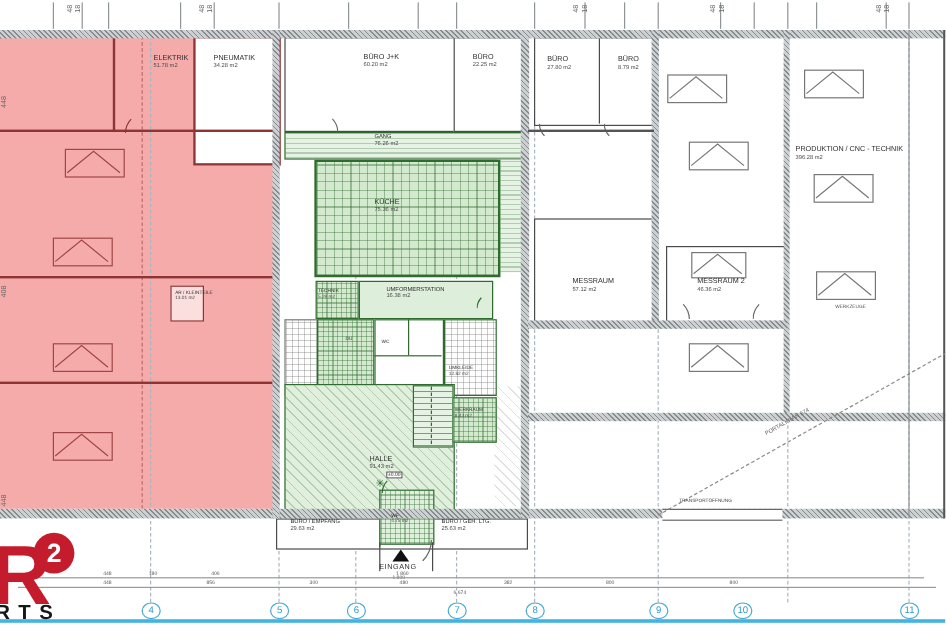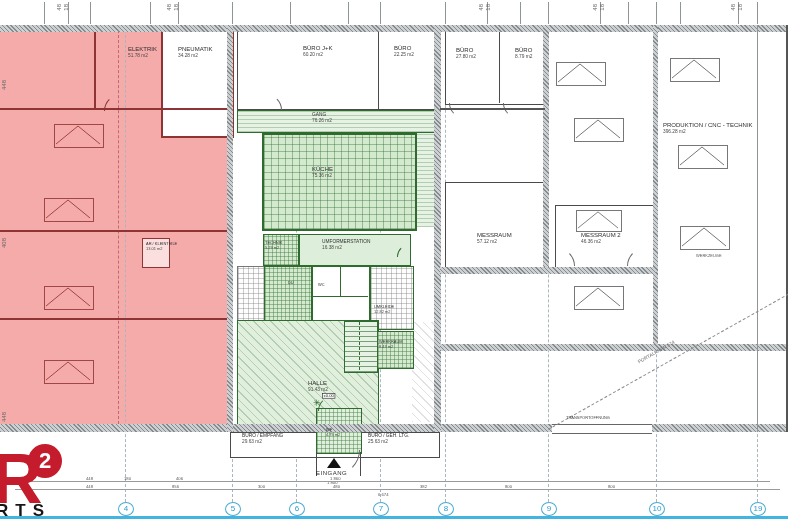--- a/index.html
+++ b/index.html
@@ -337,22 +337,22 @@
   <div class="abs dimtxt" style="left:505px;top:484px;">800</div>
   <div class="abs dimtxt" style="left:608px;top:484px;">800</div>
   <div class="abs dimtxt" style="left:378px;top:492px;">6 674</div>
 
   <div class="abs bub" style="left:118px;top:502px;">4</div>
   <div class="abs bub" style="left:225px;top:502px;">5</div>
   <div class="abs bub" style="left:289px;top:502px;">6</div>
   <div class="abs bub" style="left:373px;top:502px;">7</div>
   <div class="abs bub" style="left:438px;top:502px;">8</div>
   <div class="abs bub" style="left:541px;top:502px;">9</div>
-  <div class="abs bub" style="left:649px;top:502px;">10</div>
-  <div class="abs bub" style="left:750px;top:502px;">19</div>
+  <div class="abs bub" style="left:611px;top:502px;">10</div>
+  <div class="abs bub" style="left:750px;top:502px;">11</div>
 
   <div class="abs cyanline" style="left:0;top:516px;width:788px;height:3px;"></div>
 
   <div class="abs logoR" style="left:-8px;top:444px;">R</div>
   <div class="abs logoC" style="left:28px;top:444px;">2</div>
   <div class="abs logoW" style="left:-4px;top:501px;">RTS</div>
 
 </div>
 
 </body></html>

